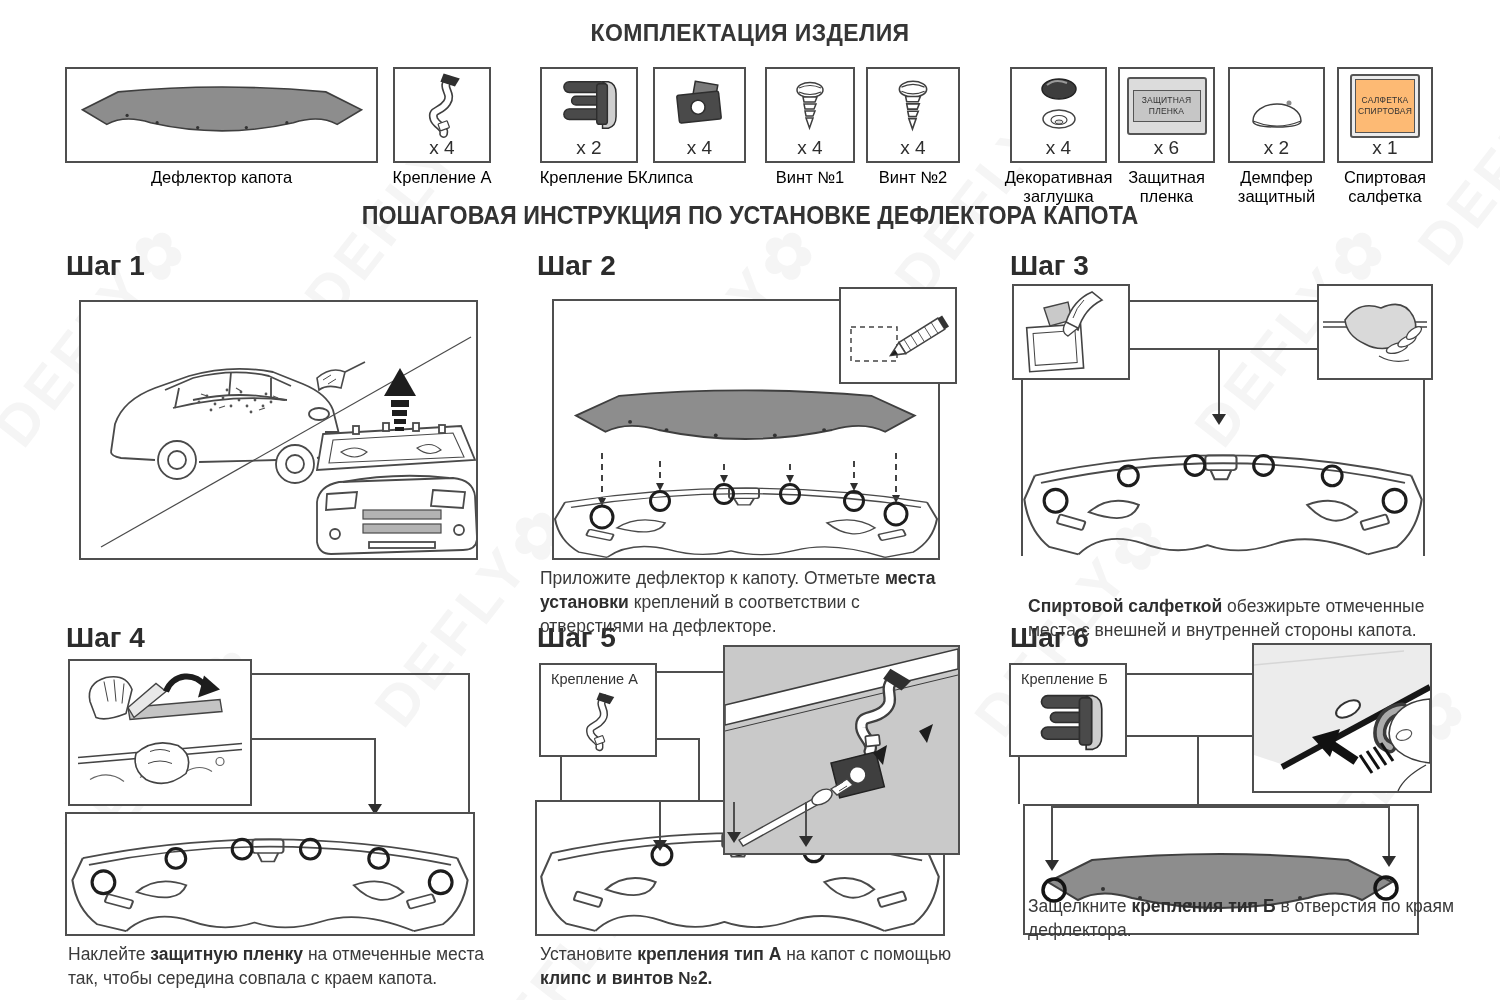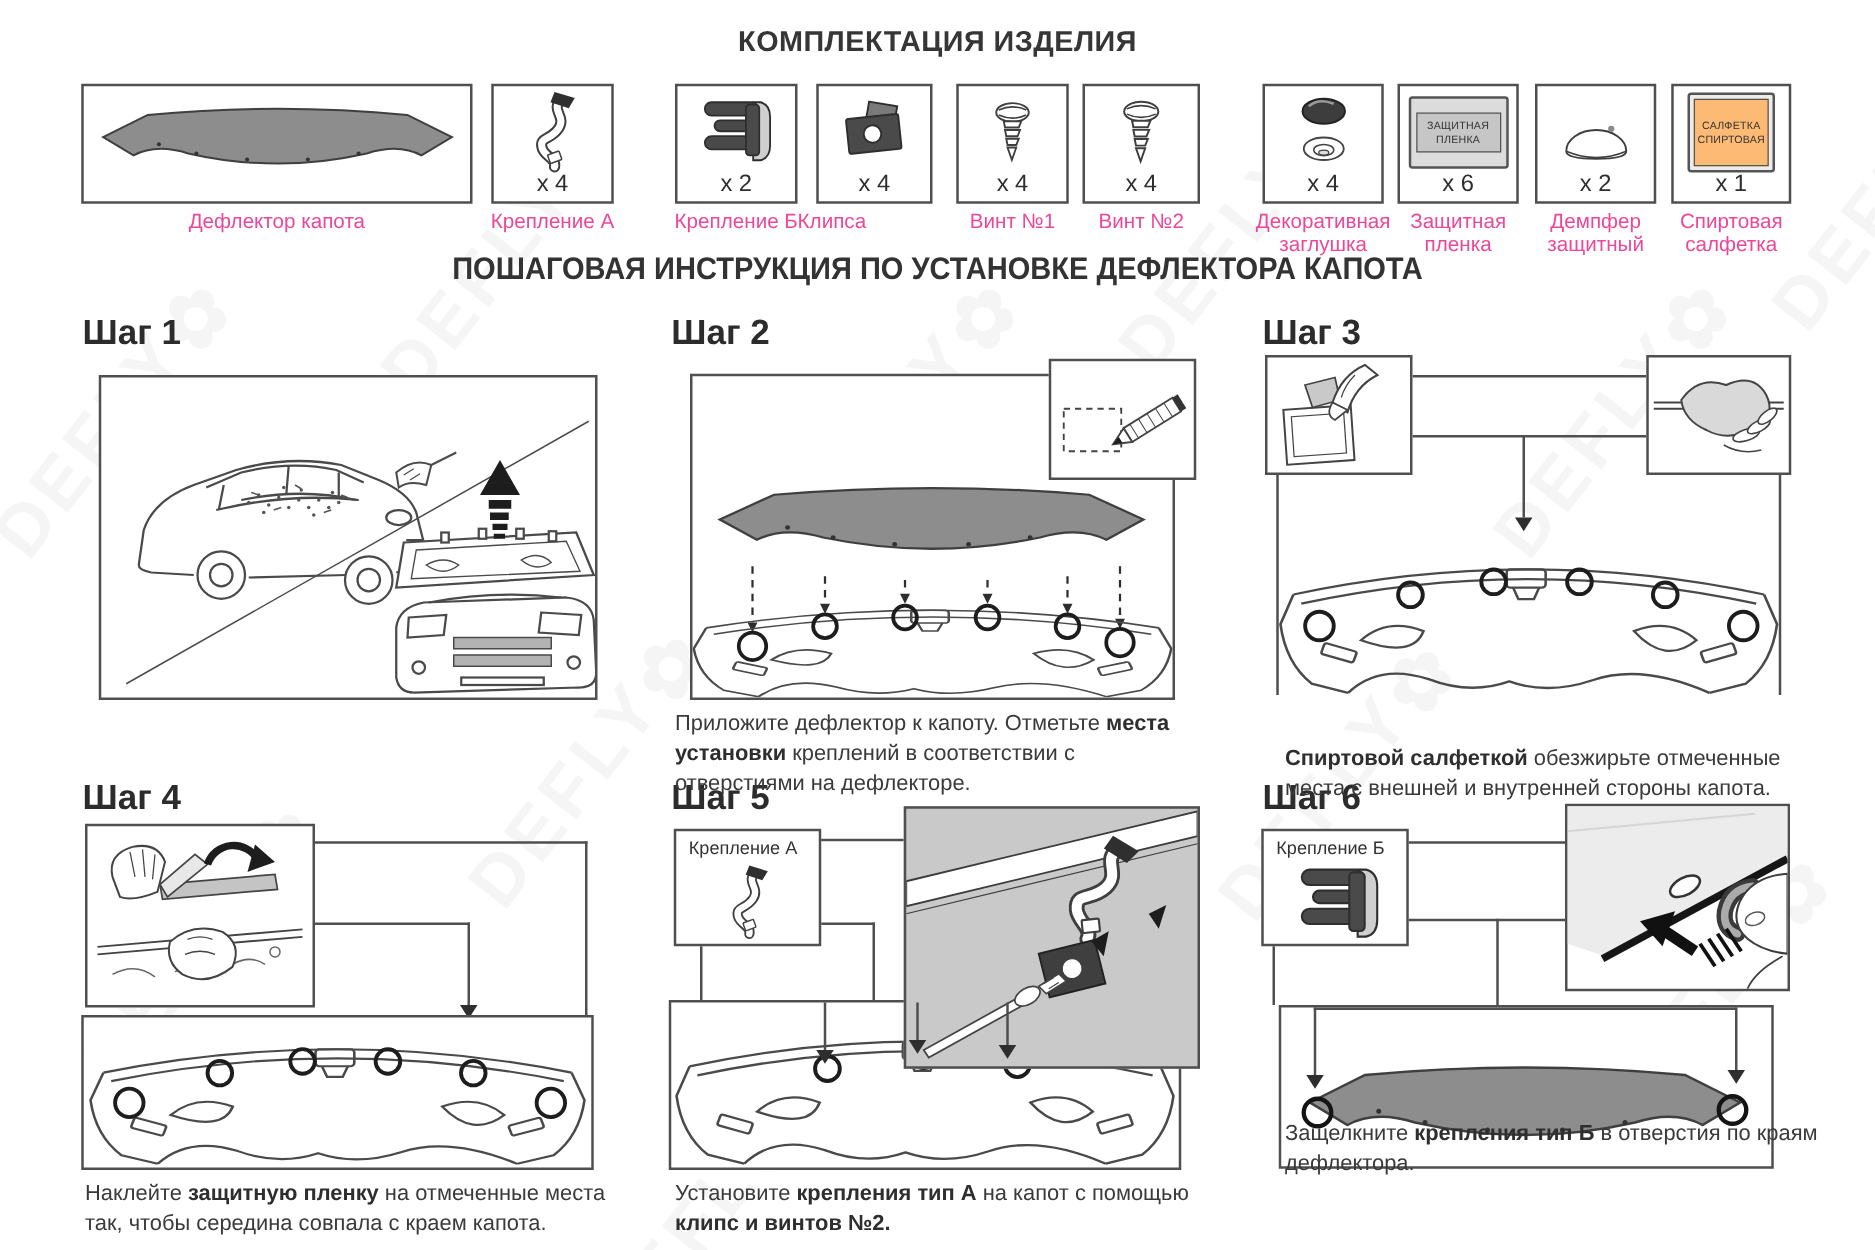--- a/index.html
+++ b/index.html
@@ -12,21 +12,21 @@
   
   .title{position:absolute;top:20px;left:0;width:100%;text-align:center;font-size:23px;
          font-weight:bold;color:#363636;letter-spacing:.4px;z-index:2}
   .subtitle{position:absolute;top:201px;left:0;width:100%;text-align:center;font-size:25px;
          font-weight:bold;color:#333;transform:scaleX(.93);z-index:2}
   
   .pbox{position:absolute;top:67px;height:96px;border:2px solid #4f4f4f;background:#fff;
         box-sizing:border-box;z-index:2;display:flex;justify-content:center;align-items:flex-start}
   .pcount{position:absolute;bottom:2px;left:0;right:0;text-align:center;font-size:19px;color:#2e2e2e}
   .plabel{position:absolute;top:168px;text-align:center;font-size:16.5px;line-height:1.18;
-          color:#ec4899;z-index:2}
+          color:#000000;z-index:2}
   .chip-outer{border:2px solid #555;background:#dcdcdc;border-radius:3px;display:flex;
           align-items:center;justify-content:center}
   .chip-inner{border:1px solid #555;background:#c6c6c6;font-size:8.5px;line-height:1.25;
           text-align:center;color:#333;padding:4px 3px;letter-spacing:.2px}
   
   .step-title{position:absolute;font-size:28px;font-weight:bold;color:#2c2c2c;z-index:2}
   .box{position:absolute;border:2px solid #4f4f4f;background:#fff;box-sizing:border-box;z-index:2}
   .gray{background:#c9c9c9}
   .caption{position:absolute;font-size:17.5px;line-height:1.38;color:#3a3a3a;z-index:2}
   .caption b{color:#2e2e2e}

